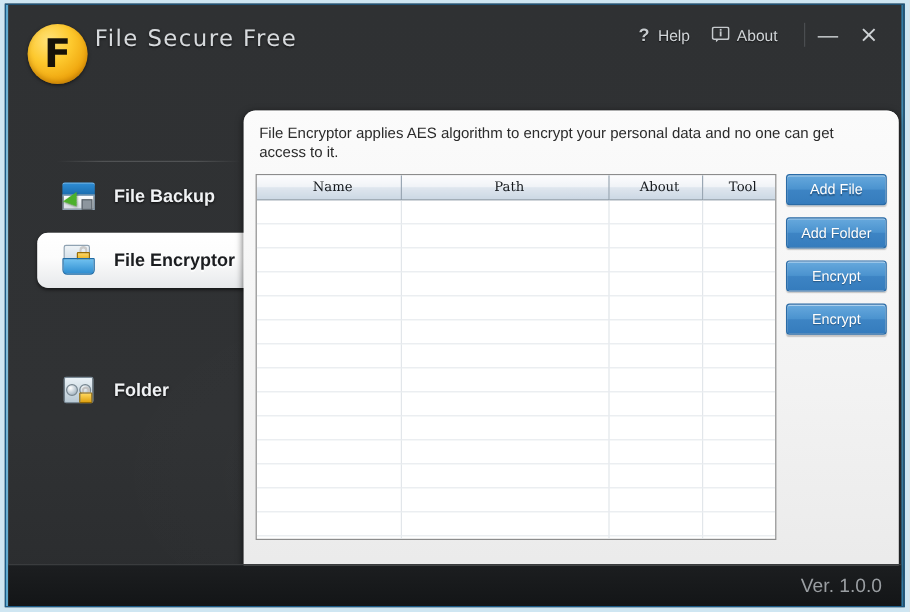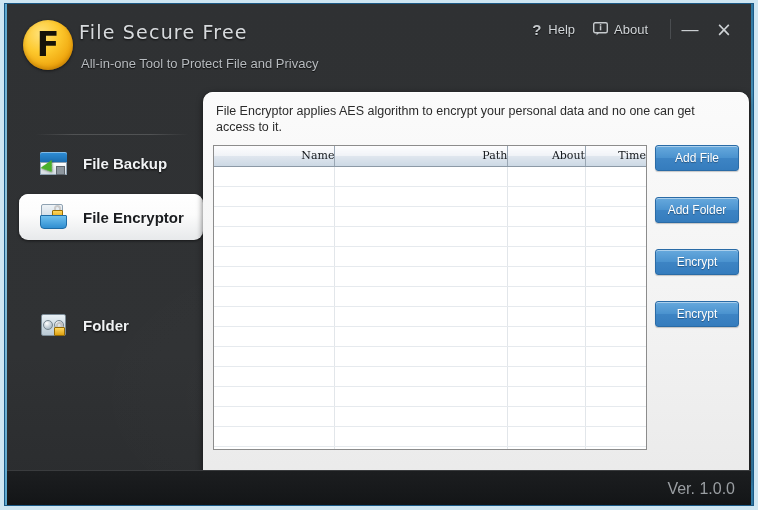--- a/index.html
+++ b/index.html
@@ -142,21 +142,21 @@
     color: #cfd3d6;
     margin-left: 4px;
     cursor: default;
   }
   #minimize-button { font-size: 17px; line-height: 1; }
   #close-button { font-size: 19px; line-height: 1; font-family: "DejaVu Sans", sans-serif; }
 
   
   #sidebar {
     position: absolute;
-    left: 0; top: 78px;
+    left: 12px; top: 78px;
     width: 196px;
     bottom: 34px;
   }
   #sidebar-divider {
     position: absolute;
     left: 28px; right: 14px; top: 52px;
     height: 1px;
     background: linear-gradient(to right, rgba(255,255,255,0), rgba(255,255,255,.16) 25%, rgba(255,255,255,.16) 75%, rgba(255,255,255,0));
   }
   .nav-item {
@@ -319,42 +319,42 @@
   }
   #file-table th {
     height: 20px;
     background: linear-gradient(to bottom, #fdfdfe 0%, #f0f3f7 48%, #dfe6ee 52%, #ccd8e4 100%);
     border-right: 1px solid #9aa7b4;
     border-bottom: 1px solid #8c99a6;
     font-family: "DejaVu Serif", serif;
     font-size: 11px;
     font-weight: normal;
     color: #14181c;
-    text-align: right;
+    text-align: center;
     padding: 0 0 0 6px;
     box-sizing: border-box;
   }
   #file-table th:last-child { border-right: none; }
   #file-table td {
     height: 19px;
     border-right: 1px solid #e2e6ea;
     border-bottom: 1px solid #e6eaee;
     padding: 0;
   }
   #file-table td:last-child { border-right: none; }
 
   
   #action-buttons {
     position: absolute;
     left: 452px;
     top: 53px;
     width: 84px;
     display: flex;
     flex-direction: column;
-    gap: 26px;
+    gap: 10px;
   }
   .action-btn {
     height: 26px;
     border-radius: 3px;
     background: linear-gradient(to bottom, #67a9dd 0%, #4b93cf 48%, #3d84c4 52%, #357cbd 100%);
     border: 1px solid #2a6ba6;
     box-shadow: inset 0 1px 0 rgba(255,255,255,.45), 0 1px 1px rgba(0,0,0,.2);
     color: #ffffff;
     font-size: 12px;
     display: flex;
@@ -390,21 +390,20 @@
 
     <div id="dark-body">
 
       <div id="title-bar">
 
         <div id="logo-badge">
           <span id="logo-letter">F</span>
         </div>
 
         <div id="app-title">File Secure Free</div>
-        <div id="app-tagline">All-in-one Tool to Protect File and Privacy</div>
 
         <div id="titlebar-actions">
 
           <div class="tb-link">
             <span class="tb-icon" id="help-icon">?</span>
             <span>Help</span>
           </div>
 
           <div class="tb-link">
             <span class="tb-icon">
@@ -471,21 +470,21 @@
               <col style="width:28%">
                 <col style="width:40%">
                 <col style="width:18%">
                 <col style="width:14%">
             </colgroup>
             <thead>
               <tr>
                 <th>Name</th>
                 <th>Path</th>
                 <th>About</th>
-                <th>Time</th>
+                <th>Tool</th>
               </tr>
             </thead>
             <tbody id="file-table-body">
                 <tr>
                   <td></td>
                   <td></td>
                   <td></td>
                   <td></td>
                 </tr>
                 <tr>

